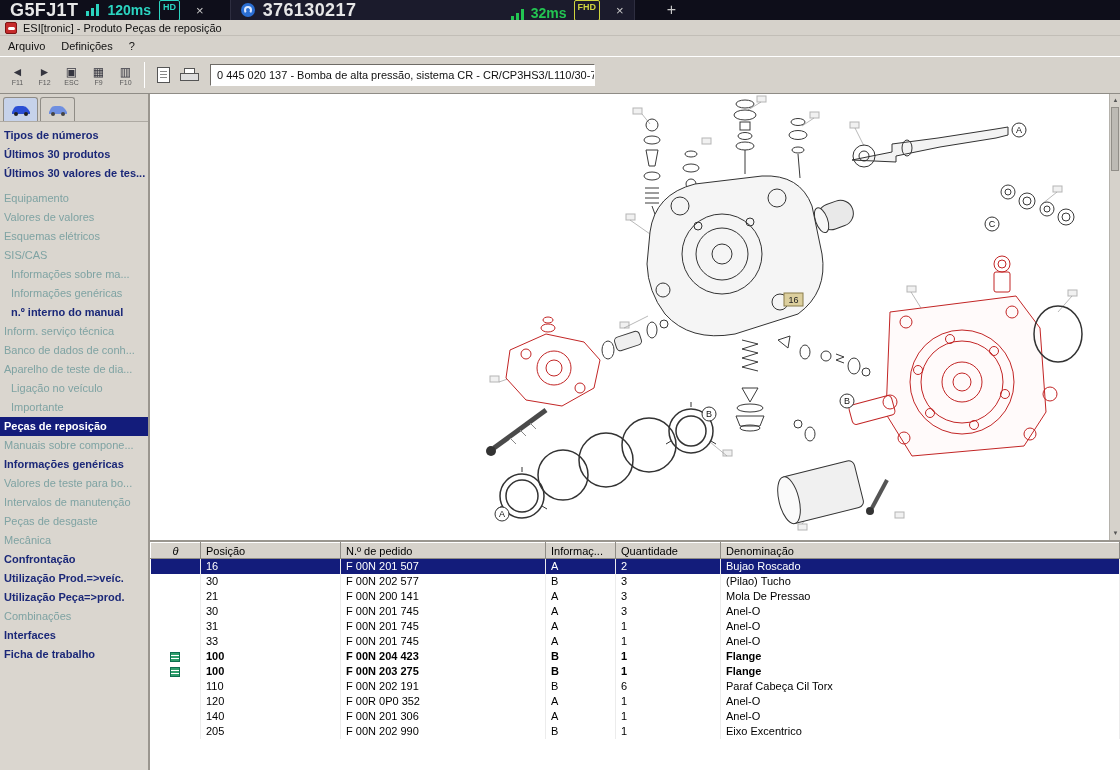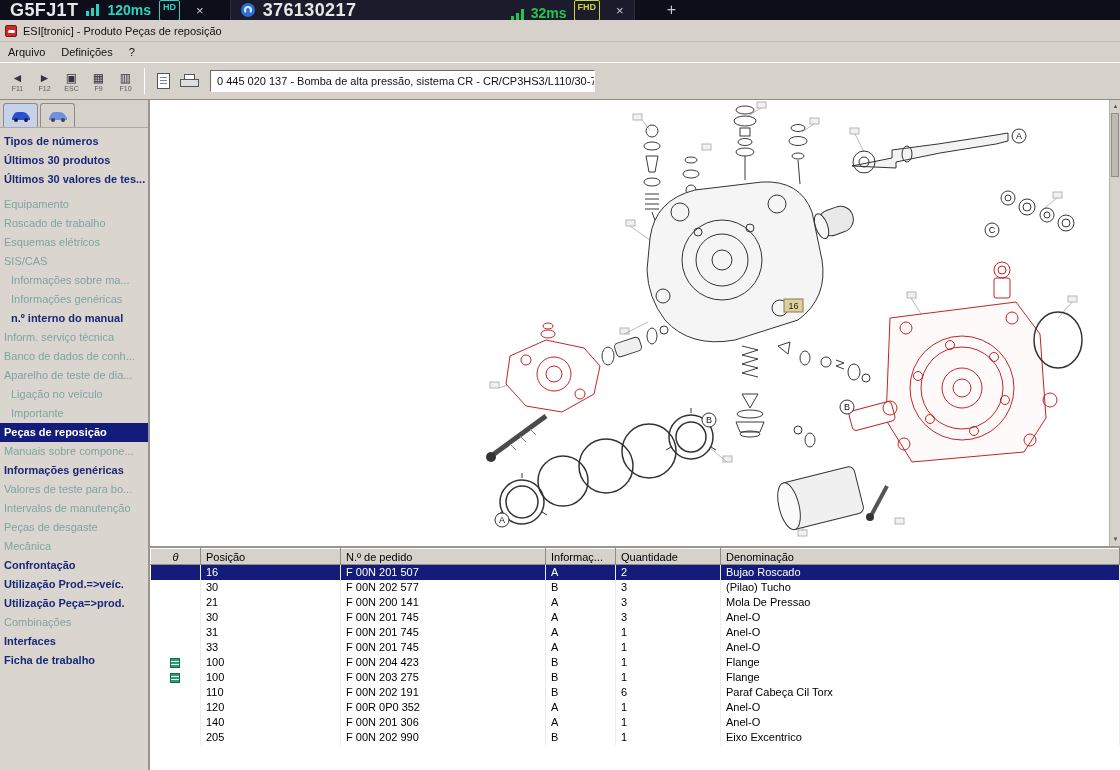--- a/index.html
+++ b/index.html
@@ -20,21 +20,21 @@
   .lat { font-size:14px; font-weight:bold; color:#2bd4c0; }
   .lat.green { color:#23c552; }
   .badge { font-size:9px; font-weight:bold; border:1px solid #2bd4c0; color:#2bd4c0; border-radius:2px; padding:0 3px; line-height:12px; height:21px; }
   .badge.yellow { border-color:#cfd43e; color:#cfd43e; }
   .close-x { color:#c9c9c9; font-size:13px; margin-left:8px; cursor:default; }
   .newtab { color:#c9c9c9; font-size:16px; margin-left:32px; }
   .circle-ic { width:14px; height:14px; border-radius:50%; background:#2b6fd4; position:relative; flex:0 0 auto; }
   .circle-ic:after { content:""; position:absolute; inset:3px; border-radius:50%; border:2px solid #dce8ff; border-bottom-color:transparent; }
 
   
-  .titlebar { height:22px; background:#d6d2cb; display:flex; align-items:center; gap:6px; padding:0 5px;
+  .titlebar { height:16px; background:#d6d2cb; display:flex; align-items:center; gap:6px; padding:0 5px;
               font-size:11px; color:#111; border-bottom:1px solid #c2beb7; flex:0 0 auto; }
   .app-icon { width:12px; height:12px; background:#c62b2b; border:1px solid #7c1414; border-radius:2px; position:relative; }
   .app-icon:after { content:""; position:absolute; left:2px; top:4px; width:7px; height:3px; background:#fff; border-radius:2px; }
   .menubar { height:20px; background:#d6d2cb; display:flex; align-items:center; font-size:11px; color:#111; padding-left:0; flex:0 0 auto; }
   .menu-item { padding:2px 8px; }
   .toolbar { height:38px; background:#d6d2cb; border-top:1px solid #ffffff; border-bottom:1px solid #8f8c86;
              display:flex; align-items:center; padding:2px 4px; flex:0 0 auto; }
   .tb-group { display:flex; align-items:center; }
   .tb-btn { width:27px; height:32px; display:flex; flex-direction:column; align-items:center; justify-content:center; }
   .tb-btn .glyph { font-size:12px; line-height:14px; color:#35353f; }
@@ -75,21 +75,21 @@
 
   
   .table-pane { flex:1; background:#fff; overflow:hidden; }
   table.parts { border-collapse:collapse; width:100%; table-layout:fixed; font-size:11px; color:#000; }
   table.parts th { background:#d6d2cb; font-weight:normal; text-align:left; height:16px; padding:1px 5px;
                    border-right:1px solid #8f8c86; border-bottom:1px solid #8f8c86; border-top:1px solid #fff; border-left:1px solid #fff;
                    white-space:nowrap; overflow:hidden; }
   table.parts th.first { text-align:center; font-style:italic; }
   table.parts td { height:15px; padding:0 5px; border-right:1px solid #ececec; white-space:nowrap; overflow:hidden; }
   tr.sel td { background:#131c7b; color:#fff; }
-  tr.boldrow td { font-weight:normal; }
+  tr.boldrow td { font-weight:bold; }
   td.c-icon { text-align:center; padding:0 2px; }
   .doc-ic { display:inline-block; width:10px; height:10px; border:1px solid #0c6e50; vertical-align:middle;
             background:linear-gradient(#2e9e6b 2px, #fff 2px, #fff 3px, #2e9e6b 3px, #2e9e6b 5px, #fff 5px, #fff 6px, #2e9e6b 6px); }
 </style>
 </head>
 <body>
 
 <div class="screen">
 
   <div class="topbar">
@@ -186,21 +186,21 @@
               <circle cx="16" cy="11" r="2" fill="#444"></circle>
           </svg>
         </div>
       </div>
       <div class="side-nav">
           <div class="sb-item s-active">Tipos de números</div>
           <div class="sb-item s-active">Últimos 30 produtos</div>
           <div class="sb-item s-active">Últimos 30 valores de tes...</div>
           <div class="sb-sep"></div>
           <div class="sb-item s-disabled">Equipamento</div>
-          <div class="sb-item s-disabled">Roscado de trabalho</div>
+          <div class="sb-item s-disabled">Valores de valores</div>
           <div class="sb-item s-disabled">Esquemas elétricos</div>
           <div class="sb-item s-disabled">SIS/CAS</div>
           <div class="sb-item s-disabled ind">Informações sobre ma...</div>
           <div class="sb-item s-disabled ind">Informações genéricas</div>
           <div class="sb-item s-active ind">n.º interno do manual</div>
           <div class="sb-item s-disabled">Inform. serviço técnica</div>
           <div class="sb-item s-disabled">Banco de dados de conh...</div>
           <div class="sb-item s-disabled">Aparelho de teste de dia...</div>
           <div class="sb-item s-disabled ind">Ligação no veículo</div>
           <div class="sb-item s-disabled ind">Importante</div>

